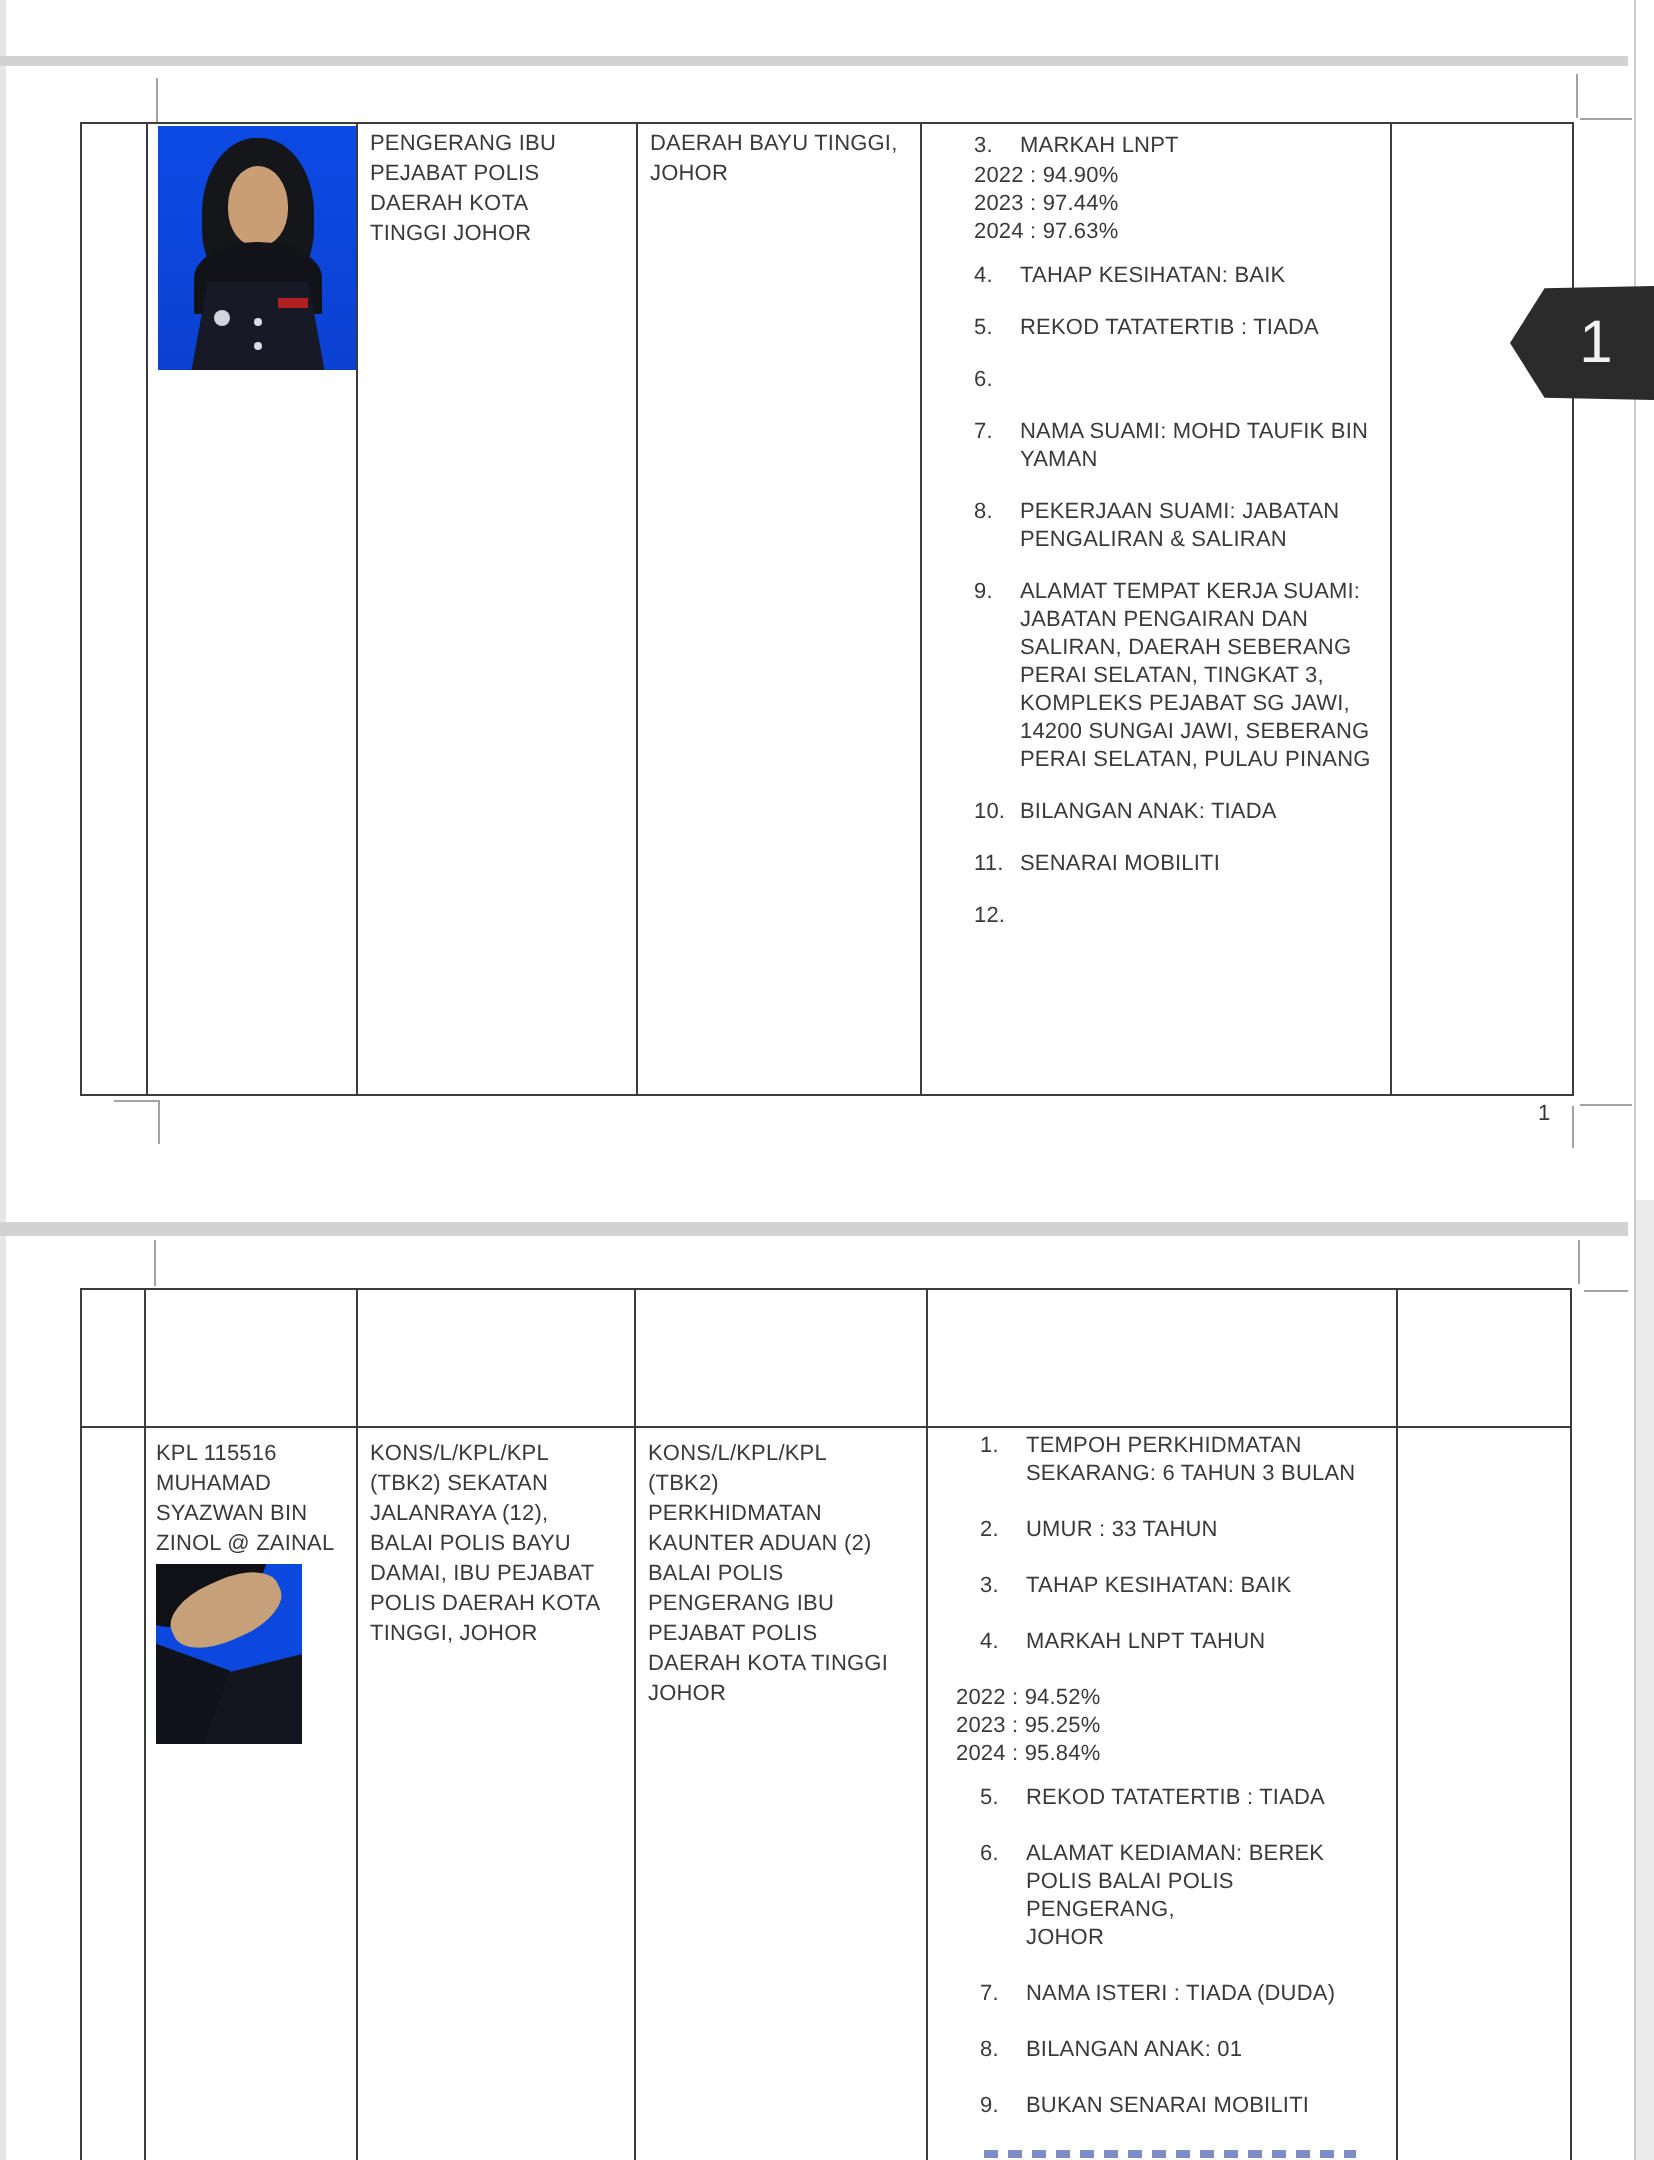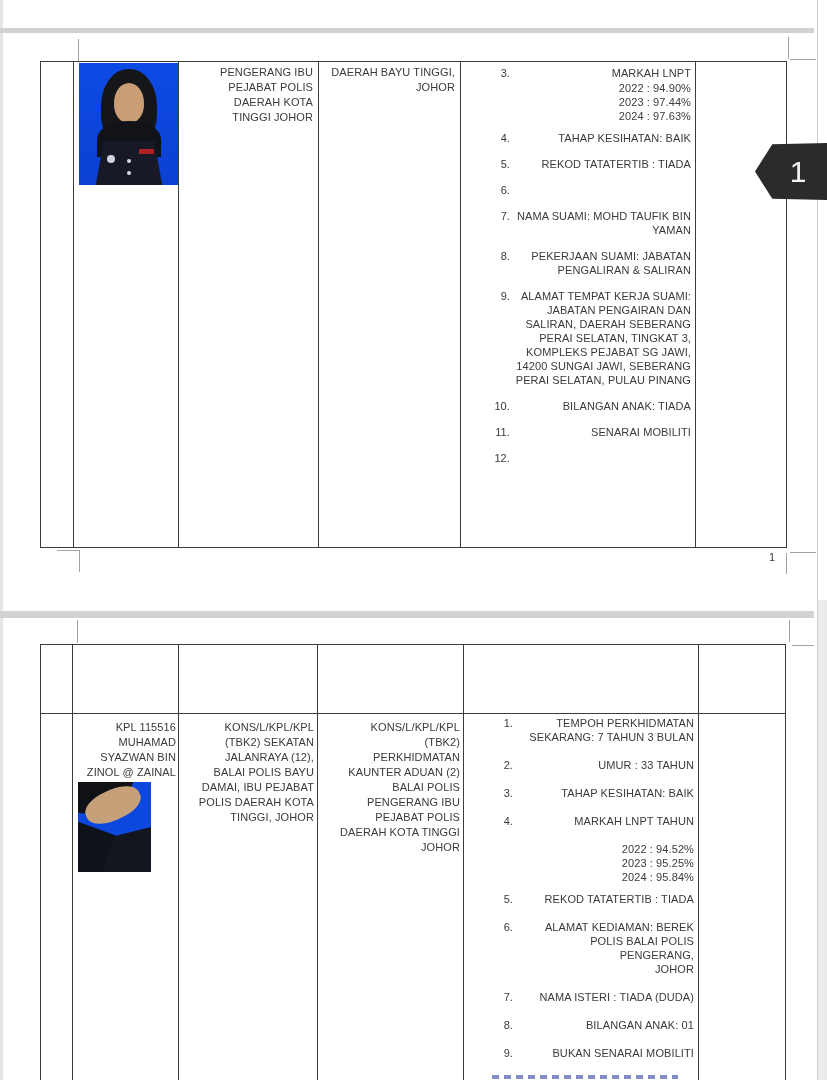--- a/index.html
+++ b/index.html
@@ -18,21 +18,21 @@
     background:linear-gradient(#ffffff 0 600px,#ebebeb 600px 100%);}
   
   .crop{position:absolute;background:#a3a3a3;}
   
   .doc-table{position:absolute;border:1px solid #3c3c3c;box-sizing:border-box;background:#fff;}
   .t1{left:40px;top:61px;width:747px;height:487px;display:grid;
       grid-template-columns:33px 105px 140px 142px 235px 1fr;}
   .t2{left:40px;top:644px;width:746px;height:437px;display:grid;
       grid-template-columns:32px 106px 139px 146px 235px 1fr;
       grid-template-rows:69px 1fr;border-bottom:none;}
-  .cell{border-right:1px solid #3c3c3c;box-sizing:border-box;overflow:hidden;text-align:right;}
+  .cell{border-right:1px solid #3c3c3c;box-sizing:border-box;overflow:hidden;}
   .cell.last{border-right:none;}
   .t2 .hdr{border-bottom:1px solid #3c3c3c;}
   .celltext{white-space:pre-line;font-size:11px;line-height:15px;letter-spacing:.1px;}
   .pad{padding:3px 5px 0 6px;}
   
   .num-list{padding:4px 4px 0 26px;font-size:11px;line-height:14px;letter-spacing:.1px;}
   .li-row{display:flex;margin-bottom:12px;}
   .li-row.has-sub{margin-bottom:1px;}
   .li-num{flex:0 0 23px;}
   .li-txt{flex:1;white-space:pre-line;}
@@ -218,21 +218,21 @@
 PENGERANG IBU
 PEJABAT POLIS
 DAERAH KOTA TINGGI
 JOHOR</div>
     </div>
     <div class="cell">
       <div class="num-list p2-list" style="padding-top:2px;">
           <div class="li-row">
             <span class="li-num">1.</span>
             <span class="li-txt">TEMPOH PERKHIDMATAN
-SEKARANG: 7 TAHUN 3 BULAN</span>
+SEKARANG: 6 TAHUN 3 BULAN</span>
           </div>
           <div class="li-row">
             <span class="li-num">2.</span>
             <span class="li-txt">UMUR : 33 TAHUN</span>
           </div>
           <div class="li-row">
             <span class="li-num">3.</span>
             <span class="li-txt">TAHAP KESIHATAN: BAIK</span>
           </div>
           <div class="li-row has-sub">

